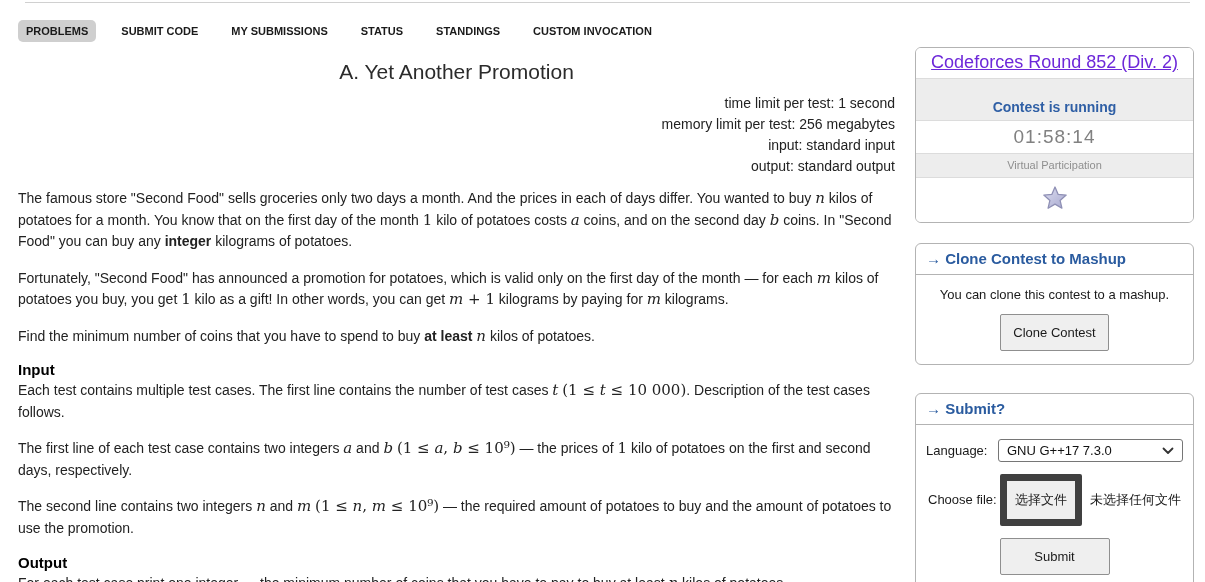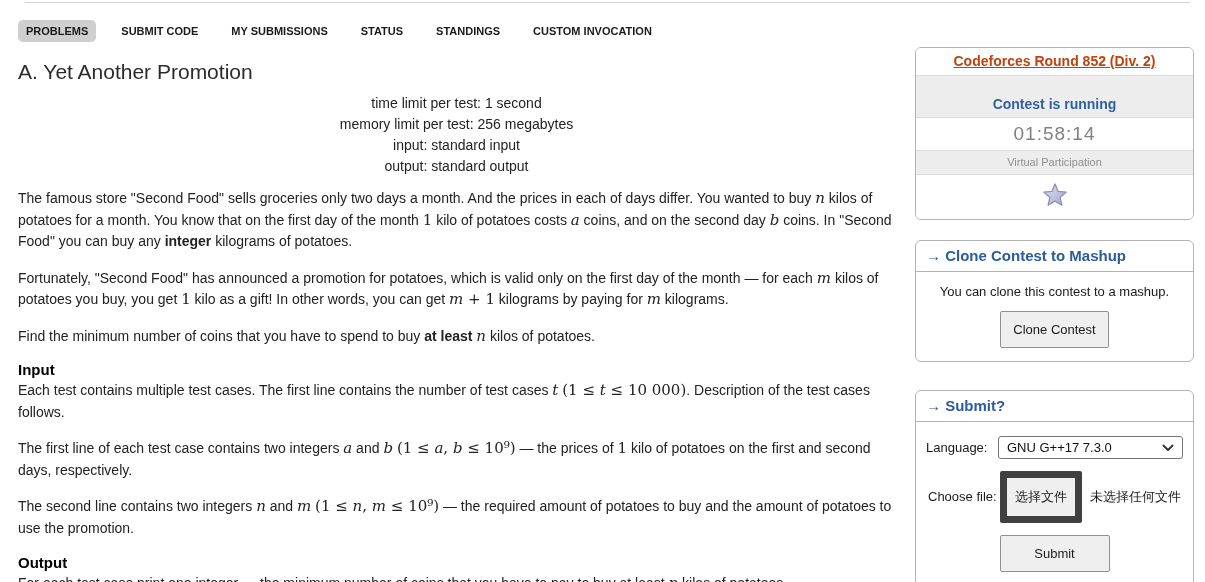--- a/index.html
+++ b/index.html
@@ -11,37 +11,37 @@
   .top-divider { position: absolute; top: 2px; left: 25px; width: 1165px; height: 1px; background: #d0d0d0; }
 
   
   .nav-tabs { position: absolute; top: 20px; left: 18px; display: flex; align-items: center; gap: 17px; }
   .tab { font-size: 11px; font-weight: bold; color: #1a1a1a; letter-spacing: 0; padding: 5px 8px;
     border-radius: 5px; cursor: pointer; white-space: nowrap; }
   .tab.selected { background: #cfcfcf; }
 
   
   .main-col { position: absolute; left: 18px; top: 60px; width: 877px; }
-  .problem-title { font-size: 21px; color: #2b2b2b; font-weight: 400; margin-bottom: 9px; }
-  .limits { text-align: center; font-size: 14px; line-height: 21px; color: #222; margin-bottom: 11px; }
+  .problem-title { text-align: center; font-size: 21px; color: #2b2b2b; font-weight: 400; margin-bottom: 9px; }
+  .limits { text-align: right; font-size: 14px; line-height: 21px; color: #222; margin-bottom: 11px; }
   .statement p { font-size: 14px; line-height: 21.5px; margin-bottom: 15px; color: #222; }
   .statement p.tight { margin-bottom: 13px; }
   .sec-heading { font-size: 15px; font-weight: bold; color: #000; margin: 14px 0 2px 0; }
   .seg-b { font-weight: bold; }
   .seg-i { font-family: "DejaVu Serif", serif; font-style: italic; font-size: 15px; }
   .seg-n { font-family: "DejaVu Serif", serif; font-size: 15px; }
 
   
   .sidebar { position: absolute; left: 915px; top: 47px; width: 279px; }
   .cbox { border: 1px solid #b3b3b3; border-radius: 6px; background: #fff; overflow: hidden; }
 
   .contest-box .row { text-align: center; border-bottom: 1px solid #dcdcdc; }
   .contest-box .row:last-child { border-bottom: none; }
   .row-title { padding: 4px 6px 5px; background: #fff; }
-  .contest-link { font-size: 14px; font-weight: bold; color: #c2410c; text-decoration: underline; cursor: pointer; }
+  .contest-link { font-size: 18px; font-weight: normal; color: #6d28d9; text-decoration: underline; cursor: pointer; }
   .row-status { padding: 20px 6px 5px; background: #ededed; font-size: 14px; font-weight: bold; color: #2f5fa5; }
   .row-timer { padding: 5px 6px; background: #fff; font-size: 19px; color: #818181; letter-spacing: 1px; }
   .row-mode { padding: 5px 6px 6px; background: #ededed; font-size: 11px; color: #8f8f8f; }
   .row-star { padding: 7px 6px 8px; background: #fff; }
   .star-wrap { display: inline-block; width: 26px; height: 25px; cursor: pointer; }
 
   .box-gap-1 { height: 20px; } .box-gap-2 { height: 28px; }
   .box-heading { padding: 6px 10px 7px; border-bottom: 1px solid #b3b3b3; font-size: 15px;
     font-weight: bold; color: #2a5b9f; }
   .clone-body { padding: 12px 10px 13px; text-align: center; }

